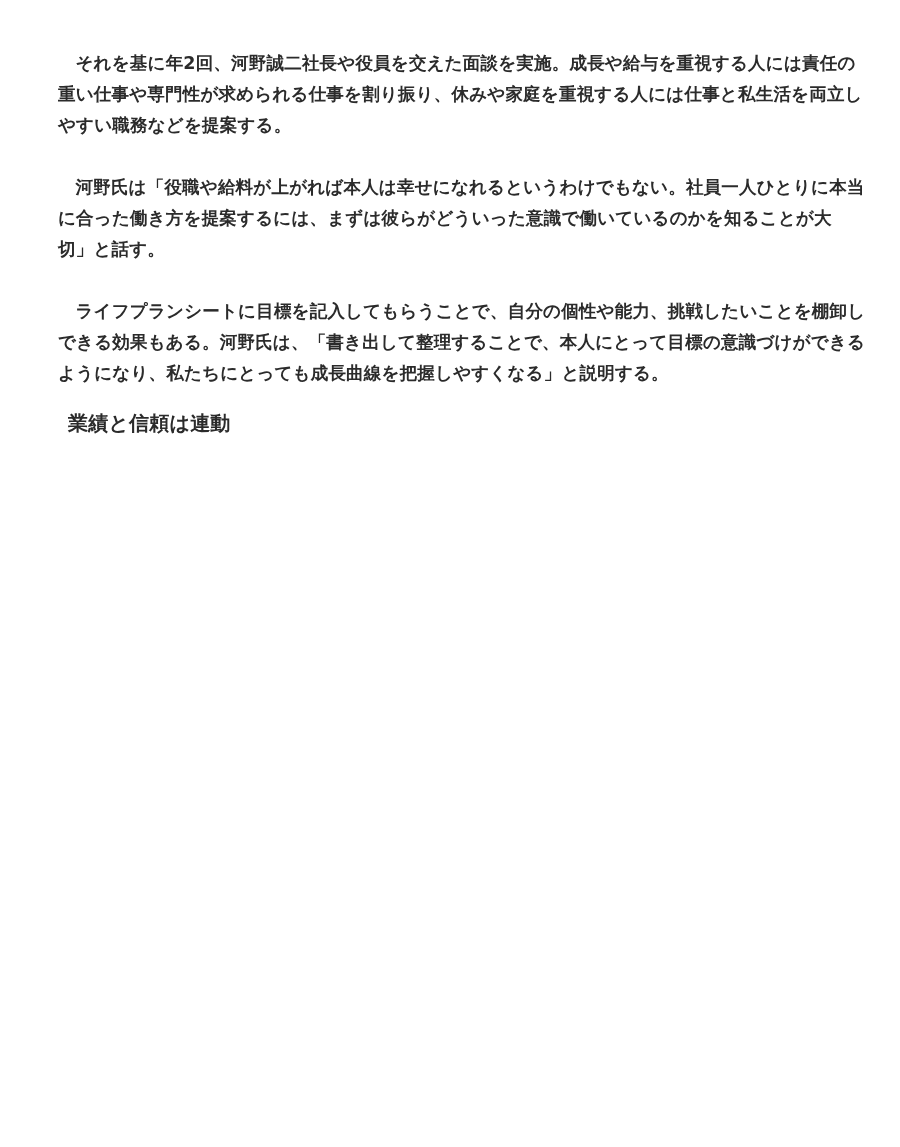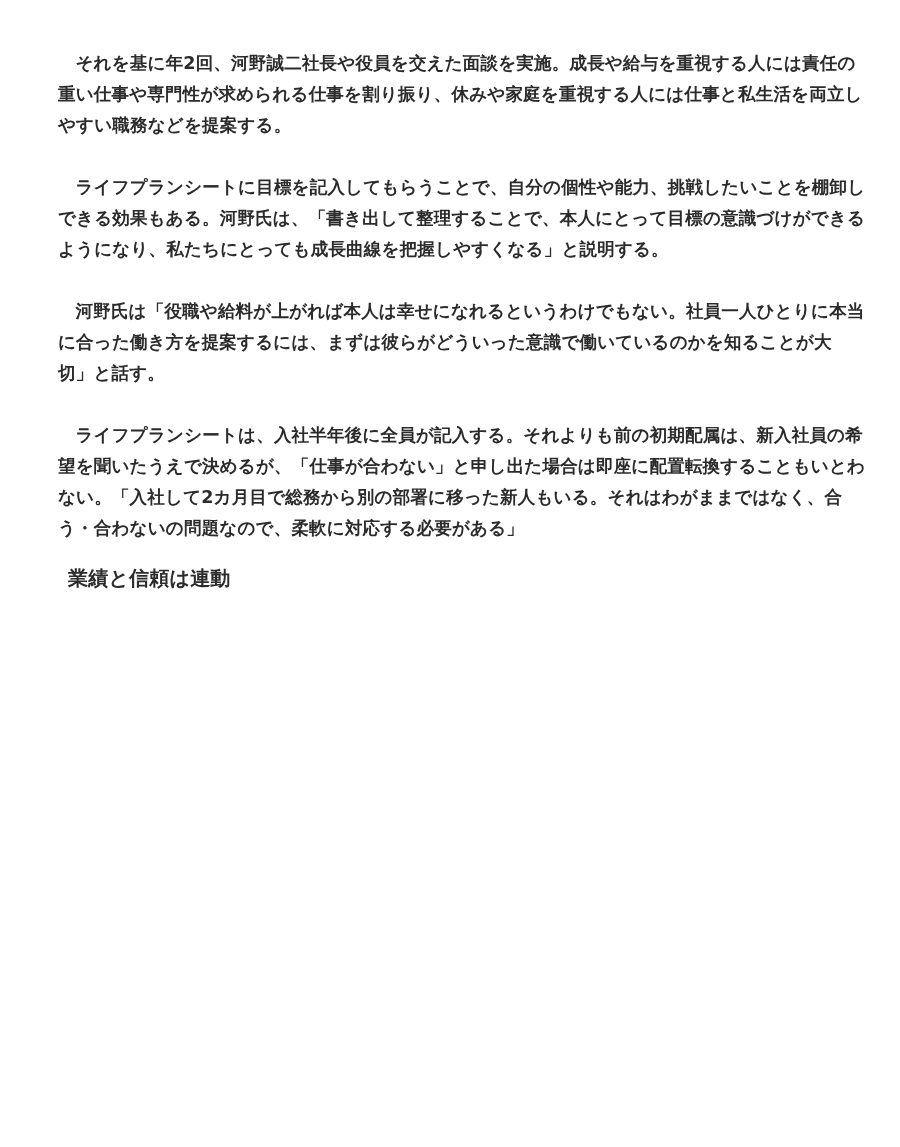--- a/index.html
+++ b/index.html
@@ -13,17 +13,16 @@
   .article p { margin: 0 0 31px 0; text-indent: 1em; }
   .article h2 {
     margin: -12px 0 1px 10px; font-size: 20px; line-height: 31px; font-weight: bold; color: #2b2b2b;
   }
 </style>
 </head>
 <body>
 
 <div class="article">
   <p>それを基に年2回、河野誠二社長や役員を交えた面談を実施。成長や給与を重視する人には責任の重い仕事や専門性が求められる仕事を割り振り、休みや家庭を重視する人には仕事と私生活を両立しやすい職務などを提案する。</p>
+  <p>河野氏は「役職や給料が上がれば本人は幸せになれるというわけでもない。社員一人ひとりに本当に合った働き方を提案するには、まずは彼らがどういった意識で働いているのかを知ることが大切」と話す。</p>
   <p>ライフプランシートに目標を記入してもらうことで、自分の個性や能力、挑戦したいことを棚卸しできる効果もある。河野氏は、「書き出して整理することで、本人にとって目標の意識づけができるようになり、私たちにとっても成長曲線を把握しやすくなる」と説明する。</p>
-  <p>河野氏は「役職や給料が上がれば本人は幸せになれるというわけでもない。社員一人ひとりに本当に合った働き方を提案するには、まずは彼らがどういった意識で働いているのかを知ることが大切」と話す。</p>
-  <p>ライフプランシートは、入社半年後に全員が記入する。それよりも前の初期配属は、新入社員の希望を聞いたうえで決めるが、「仕事が合わない」と申し出た場合は即座に配置転換することもいとわない。「入社して2カ月目で総務から別の部署に移った新人もいる。それはわがままではなく、合う・合わないの問題なので、柔軟に対応する必要がある」</p>
   <h2>業績と信頼は連動</h2>
 </div>
 
 </body></html>

